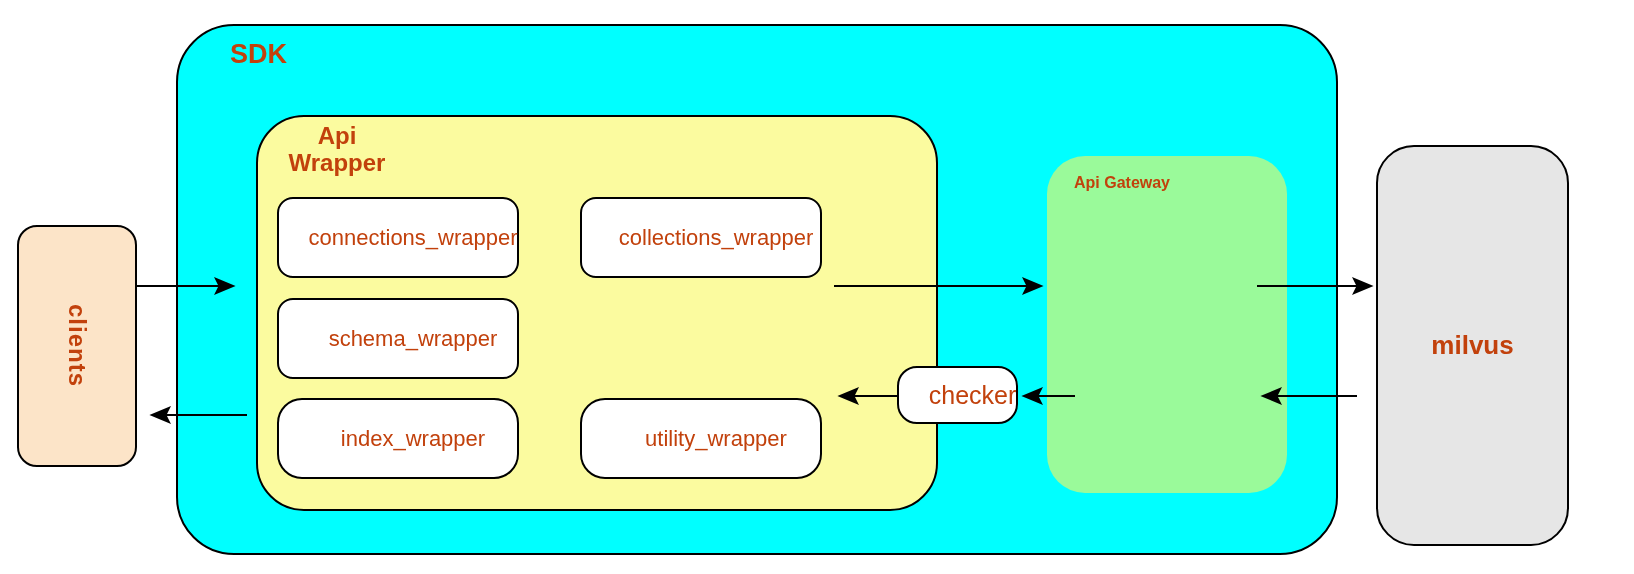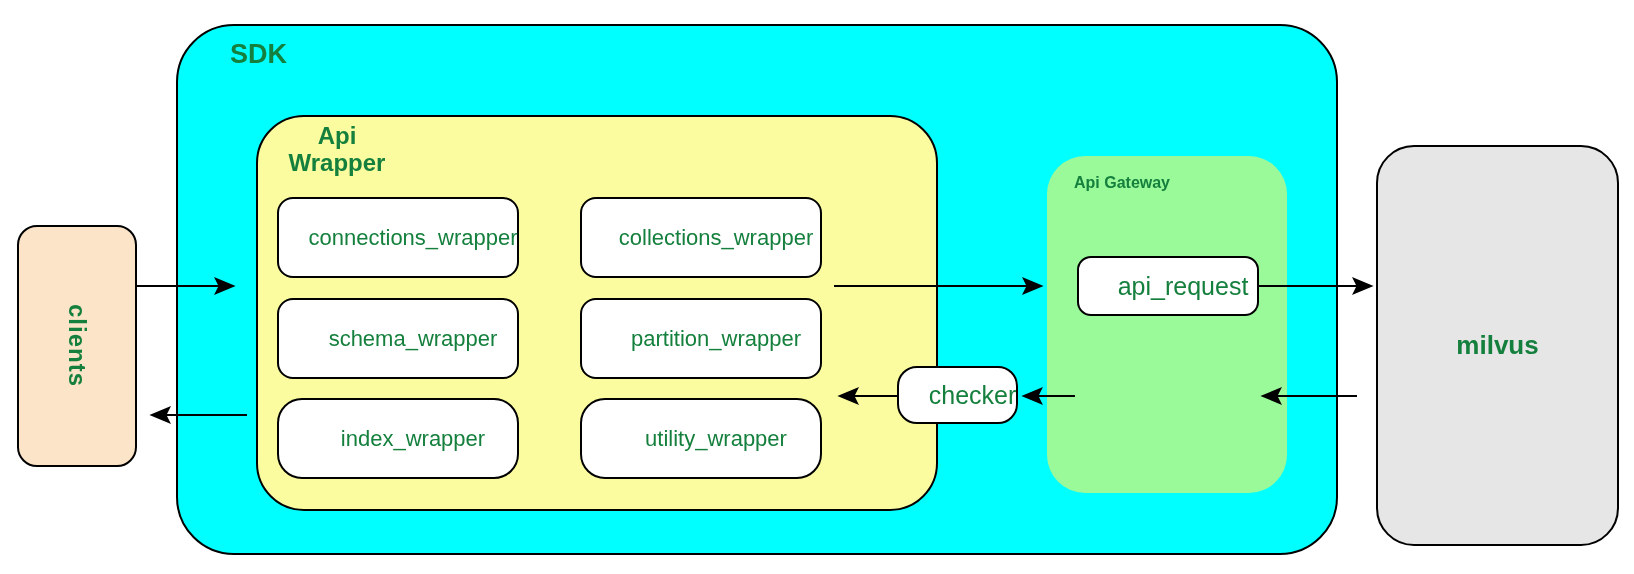--- a/index.html
+++ b/index.html
@@ -2,21 +2,21 @@
 <html><head>
 <meta charset="utf-8">
 <style>
   html, body { margin: 0; padding: 0; background: #ffffff; }
   .stage {
     position: relative;
     width: 1634px;
     height: 574px;
     background: #ffffff;
     font-family: "Liberation Sans", sans-serif;
-    color: #15803d;
+    color: #c2410c;
     overflow: hidden;
   }
   .node { position: absolute; box-sizing: border-box; }
 
   .sdk {
     left: 176px; top: 24px; width: 1162px; height: 531px;
     background: #00FFFF; border: 2px solid #000; border-radius: 58px;
   }
   .sdk-label {
     left: 230px; top: 40px;
@@ -62,21 +62,21 @@
   }
   .api-gateway-label {
     left: 23px; top: 14px; width: 104px;
     font-size: 16px; font-weight: bold; line-height: 26px; text-align: center;
   }
   .gw-box { left: 30px; width: 182px; height: 60px; border-radius: 14px; font-size: 25px; }
   .gw-request  { top: 100px; }
   .gw-response { top: 210px; }
 
   .milvus {
-    left: 1376px; top: 145px; width: 243px; height: 401px;
+    left: 1376px; top: 145px; width: 193px; height: 401px;
     background: #E6E6E6; border: 2px solid #000; border-radius: 38px;
     display: flex; align-items: center; justify-content: center;
     font-size: 26px; font-weight: bold;
   }
 
   .edges {
     position: absolute; left: 0; top: 0;
     width: 1634px; height: 574px;
     pointer-events: none;
   }
@@ -92,30 +92,28 @@
 
   <div class="node clients">
     <span class="clients-label">clients</span>
   </div>
 
   <div class="node api-wrapper">
     <div class="node api-wrapper-label">Api Wrapper</div>
     <div class="node wbox wrap-box col1 row1">connections_wrapper</div>
     <div class="node wbox wrap-box col2 row1">collections_wrapper</div>
     <div class="node wbox wrap-box col1 row2">schema_wrapper</div>
-    <div class="node wbox wrap-box col2 row2">partition_wrapper</div>
     <div class="node wbox wrap-box col1 row3">index_wrapper</div>
     <div class="node wbox wrap-box col2 row3">utility_wrapper</div>
   </div>
 
   <div class="node wbox checker">checker</div>
 
   <div class="node api-gateway">
     <div class="node api-gateway-label">Api Gateway</div>
-    <div class="node wbox gw-box gw-request">api_request</div>
   </div>
 
   <div class="node milvus">
     <span>milvus</span>
   </div>
 
   <svg class="edges" viewBox="0 0 1634 574" xmlns="http://www.w3.org/2000/svg">
     <defs>
       <marker id="arrow" viewBox="0 0 12 10" refX="10" refY="5" markerWidth="11" markerHeight="9" orient="auto-start-reverse">
         <path d="M0,0 L12,5 L0,10 L2.5,5 Z" fill="#000"></path>

